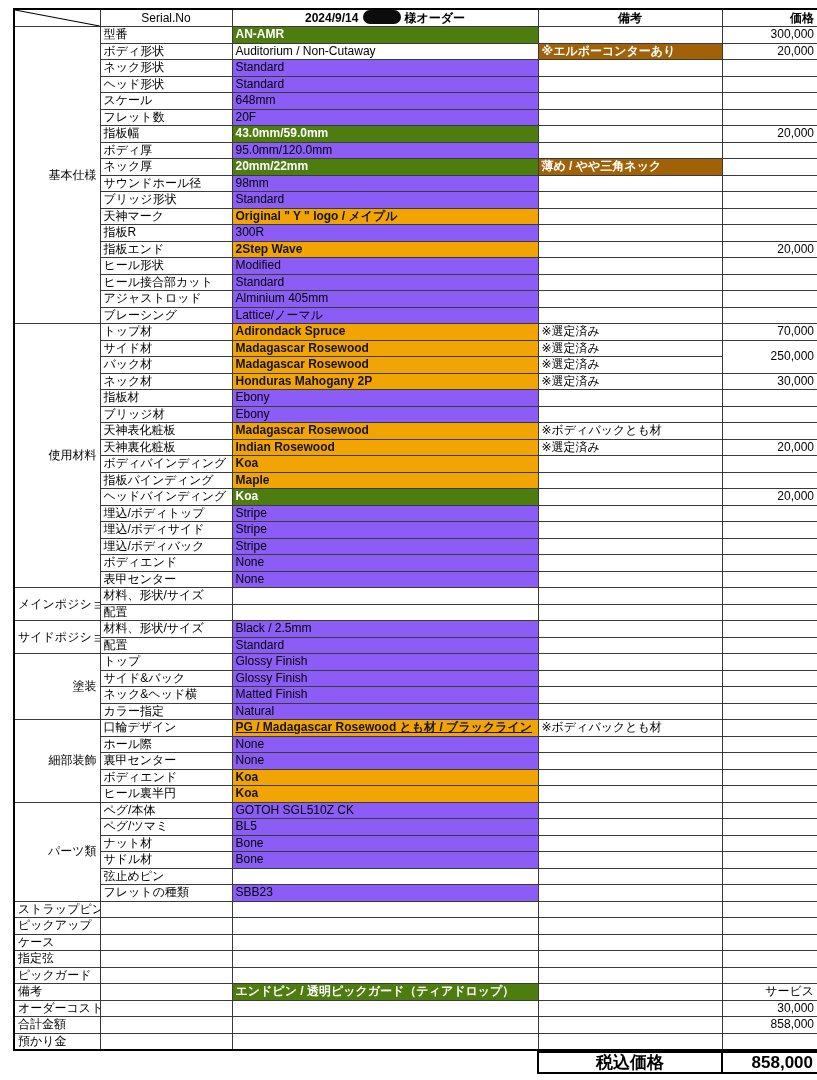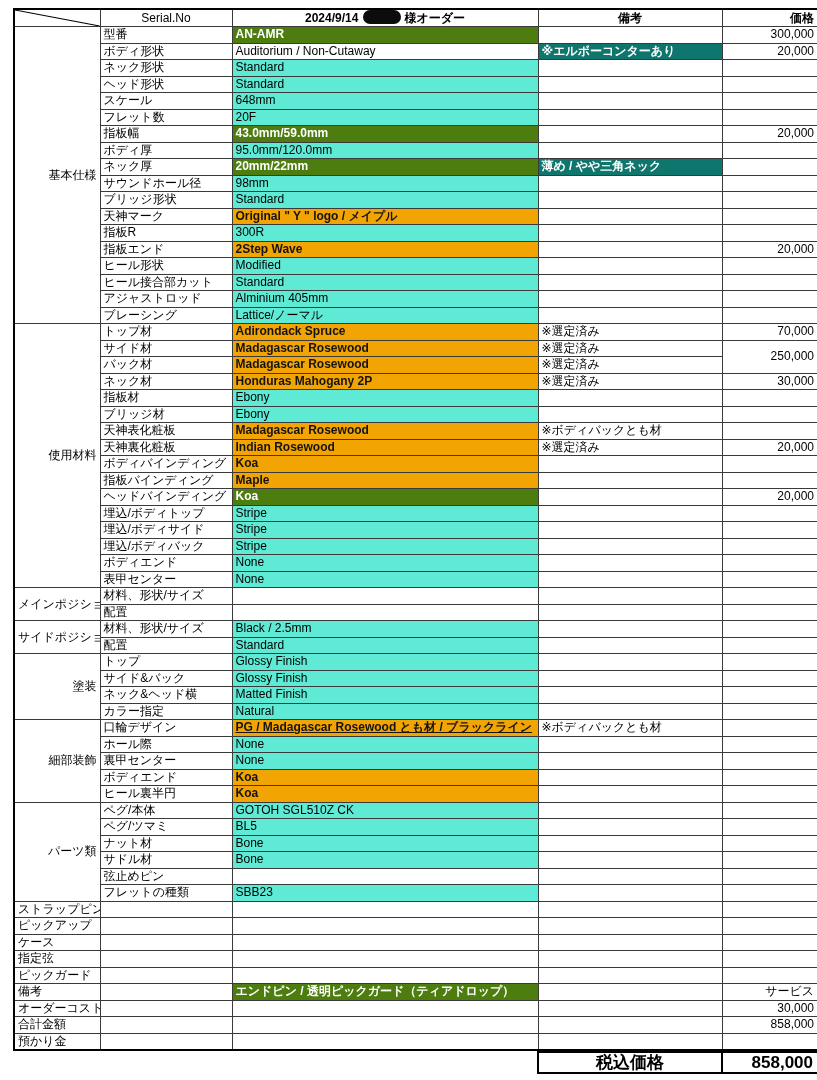--- a/index.html
+++ b/index.html
@@ -17,22 +17,22 @@
   td.hd-title{text-align:center;font-weight:bold;}
   td.hd-remark{text-align:center;font-weight:bold;}
   td.hd-price{text-align:right;font-weight:bold;}
   .redact{display:inline-block;width:38px;height:14px;background:#0c0c0c;
        border-radius:7px;vertical-align:-2px;margin:0 3px 0 5px;}
   td.cat{text-align:right;vertical-align:middle;white-space:normal;line-height:13px;}
   td.cat-sm{font-size:10px;}
   td.single-label{text-align:left;font-size:11.5px;padding-left:2px;margin-top:42px;}
   td.v-red{background:#4d7c0f;color:#fff;font-weight:bold;}
   td.v-orange{background:#f2a402;color:#141414;font-weight:bold;}
-  td.v-cyan{background:#5eead4;}
-  td.rm-red{background:#0f766e;color:#fff;font-weight:bold;}
+  td.v-cyan{background:#8b5cf6;}
+  td.rm-red{background:#a16207;color:#fff;font-weight:bold;}
   td.price{text-align:right;}
   td.sm{font-size:10.5px;text-decoration:underline;}
   tr.thick-top td{border-top:2px solid #000;}
   #footer-table{margin-left:524px;width:280px;border:2px solid #000;}
   #footer-table td{border:2px solid #000;height:19px;line-height:19px;
        padding:0 4px;font-size:17px;font-weight:bold;white-space:nowrap;}
   td.tax-label{text-align:center;}
   td.tax-price{text-align:right;}
 </style>
 </head>

